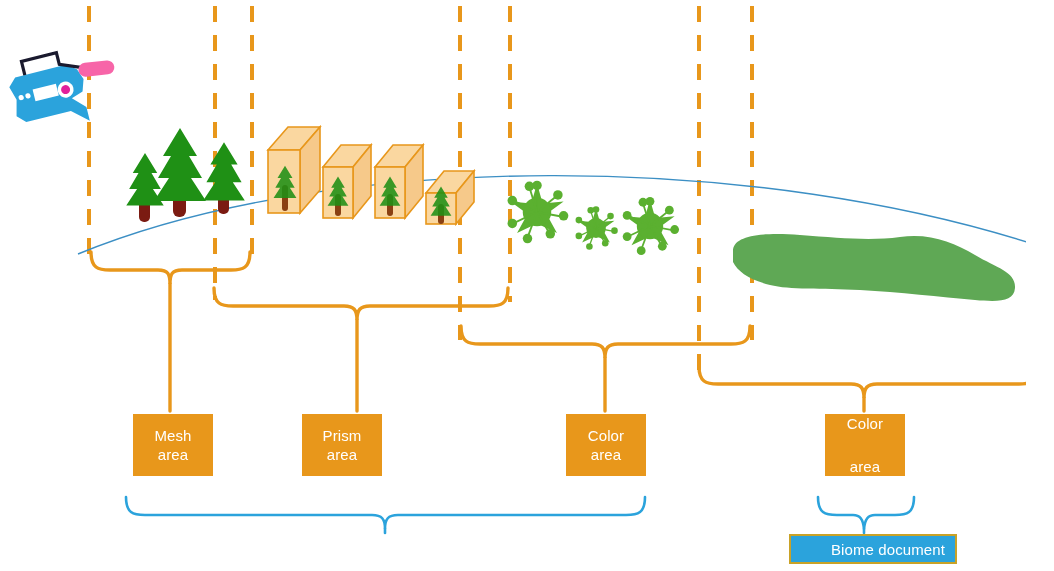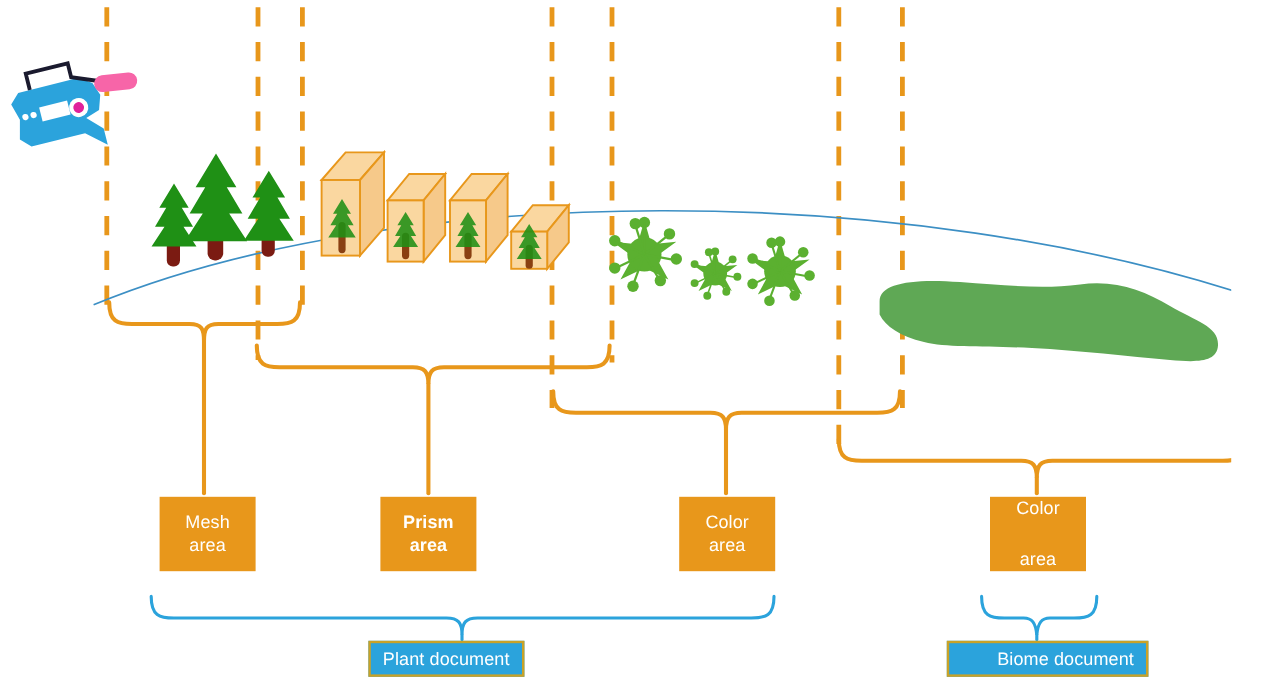--- a/index.html
+++ b/index.html
@@ -198,32 +198,31 @@
                C 865,519 868,515 875,515 L 895,515 C 907,515 914,513 914,497"></path>
       <line x1="864" y1="529" x2="864" y2="533"></line>
     </g>
   </svg>
 
   <div class="box-label area-box" style="left:133px; top:414px;">
     <span>Mesh</span>
     <span>area</span>
   </div>
 
-  <div class="box-label area-box" style="left:317px; top:414px;font-weight:bold;">
+  <div class="box-label area-box" style="left:302px; top:414px;">
     <span>Prism</span>
     <span>area</span>
   </div>
 
   <div class="box-label area-box" style="left:566px; top:414px;">
     <span>Color</span>
     <span>area</span>
   </div>
 
   <div class="box-label area-box" style="left:825px; top:414px;justify-content:space-between;">
     <span>Color</span>
     <span>area</span>
   </div>
 
-  <div class="box-label doc-box" style="left:307px; top:534px;">Plant document</div>
 
   <div class="box-label doc-box" style="left:789px; top:534px;padding-left:40px;">Biome document</div>
 
 </div>
 
 </body></html>

